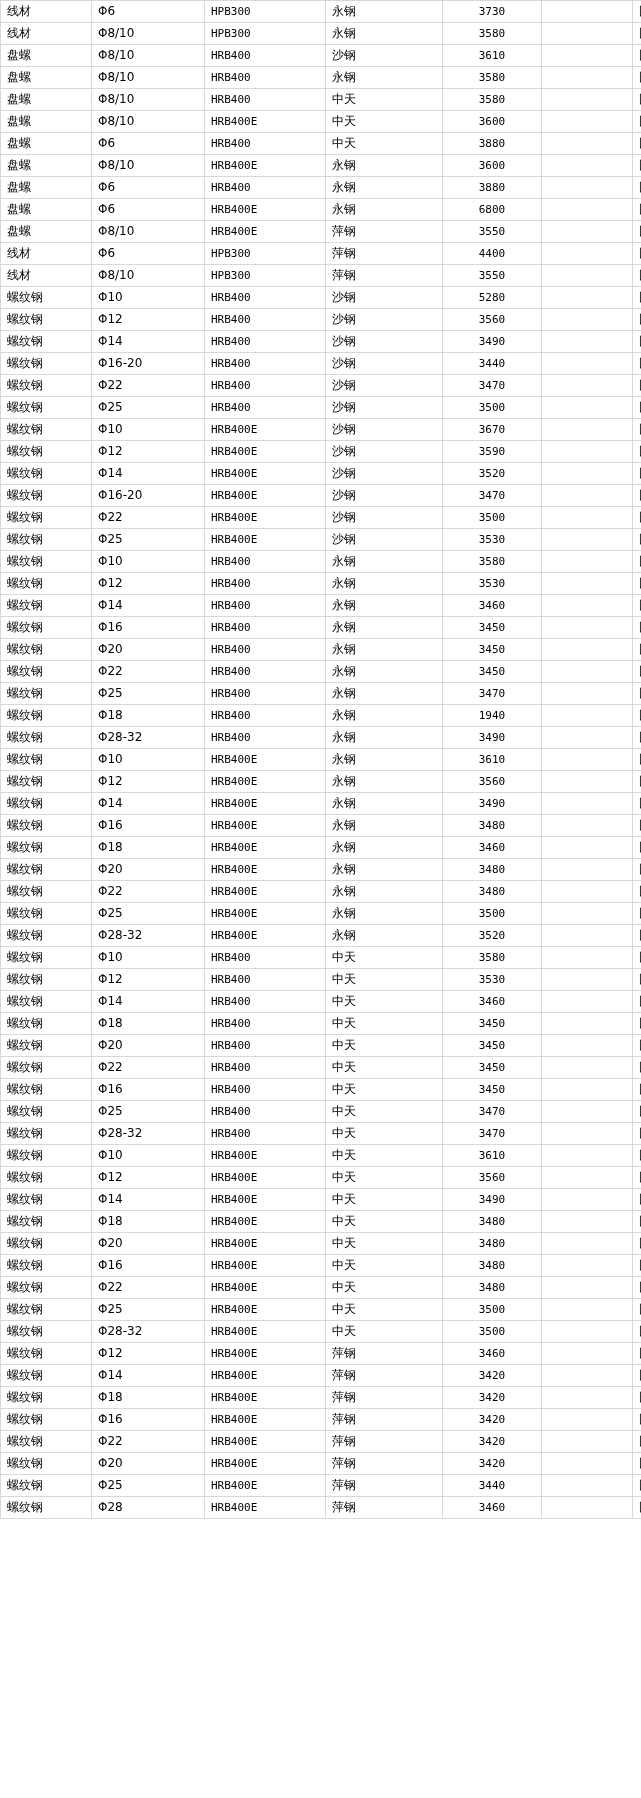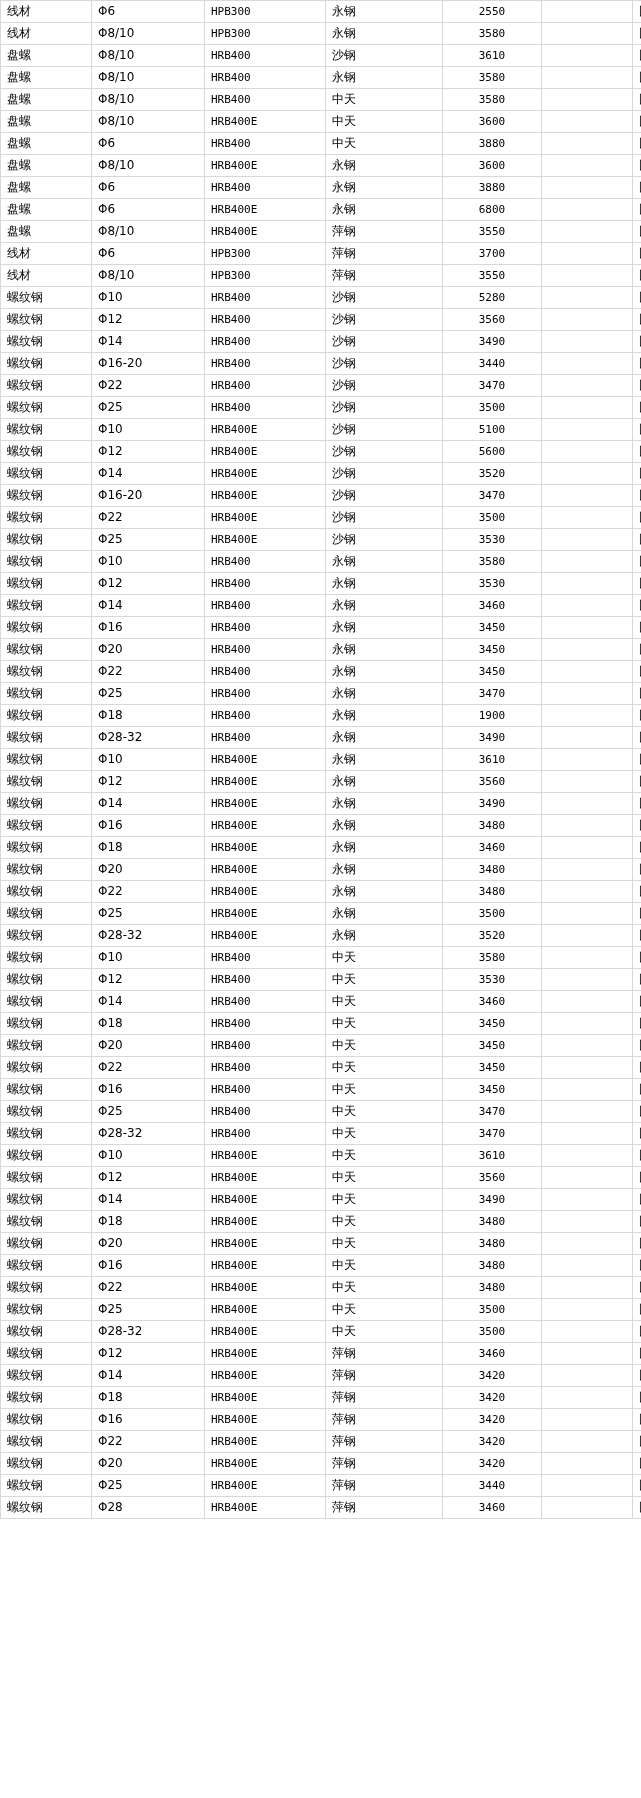--- a/index.html
+++ b/index.html
@@ -45,21 +45,21 @@
 </head>
 <body>
 
 <table class="price-table">
   <tbody>
       <tr>
         <td class="c-product cjk">线材</td>
         <td class="c-spec cjk">Φ6</td>
         <td class="c-grade mono-ish">HPB300</td>
         <td class="c-factory cjk">永钢</td>
-        <td class="c-price mono-ish">2550</td>
+        <td class="c-price mono-ish">3730</td>
         <td class="c-blank"></td>
         <td class="c-standard cjk">国标</td>
       </tr>
       <tr>
         <td class="c-product cjk">线材</td>
         <td class="c-spec cjk">Φ8/10</td>
         <td class="c-grade mono-ish">HPB300</td>
         <td class="c-factory cjk">永钢</td>
         <td class="c-price mono-ish">3580</td>
         <td class="c-blank"></td>
@@ -144,21 +144,21 @@
         <td class="c-factory cjk">萍钢</td>
         <td class="c-price mono-ish">3550</td>
         <td class="c-blank"></td>
         <td class="c-standard cjk">国标</td>
       </tr>
       <tr>
         <td class="c-product cjk">线材</td>
         <td class="c-spec cjk">Φ6</td>
         <td class="c-grade mono-ish">HPB300</td>
         <td class="c-factory cjk">萍钢</td>
-        <td class="c-price mono-ish">3700</td>
+        <td class="c-price mono-ish">4400</td>
         <td class="c-blank"></td>
         <td class="c-standard cjk">国标</td>
       </tr>
       <tr>
         <td class="c-product cjk">线材</td>
         <td class="c-spec cjk">Φ8/10</td>
         <td class="c-grade mono-ish">HPB300</td>
         <td class="c-factory cjk">萍钢</td>
         <td class="c-price mono-ish">3550</td>
         <td class="c-blank"></td>
@@ -216,30 +216,30 @@
         <td class="c-factory cjk">沙钢</td>
         <td class="c-price mono-ish">3500</td>
         <td class="c-blank"></td>
         <td class="c-standard cjk">国标</td>
       </tr>
       <tr>
         <td class="c-product cjk">螺纹钢</td>
         <td class="c-spec cjk">Φ10</td>
         <td class="c-grade mono-ish">HRB400E</td>
         <td class="c-factory cjk">沙钢</td>
-        <td class="c-price mono-ish">5100</td>
+        <td class="c-price mono-ish">3670</td>
         <td class="c-blank"></td>
         <td class="c-standard cjk">国标</td>
       </tr>
       <tr>
         <td class="c-product cjk">螺纹钢</td>
         <td class="c-spec cjk">Φ12</td>
         <td class="c-grade mono-ish">HRB400E</td>
         <td class="c-factory cjk">沙钢</td>
-        <td class="c-price mono-ish">5600</td>
+        <td class="c-price mono-ish">3590</td>
         <td class="c-blank"></td>
         <td class="c-standard cjk">国标</td>
       </tr>
       <tr>
         <td class="c-product cjk">螺纹钢</td>
         <td class="c-spec cjk">Φ14</td>
         <td class="c-grade mono-ish">HRB400E</td>
         <td class="c-factory cjk">沙钢</td>
         <td class="c-price mono-ish">3520</td>
         <td class="c-blank"></td>
@@ -333,21 +333,21 @@
         <td class="c-factory cjk">永钢</td>
         <td class="c-price mono-ish">3470</td>
         <td class="c-blank"></td>
         <td class="c-standard cjk">国标</td>
       </tr>
       <tr>
         <td class="c-product cjk">螺纹钢</td>
         <td class="c-spec cjk">Φ18</td>
         <td class="c-grade mono-ish">HRB400</td>
         <td class="c-factory cjk">永钢</td>
-        <td class="c-price mono-ish">1900</td>
+        <td class="c-price mono-ish">1940</td>
         <td class="c-blank"></td>
         <td class="c-standard cjk">国标</td>
       </tr>
       <tr>
         <td class="c-product cjk">螺纹钢</td>
         <td class="c-spec cjk">Φ28-32</td>
         <td class="c-grade mono-ish">HRB400</td>
         <td class="c-factory cjk">永钢</td>
         <td class="c-price mono-ish">3490</td>
         <td class="c-blank"></td>

